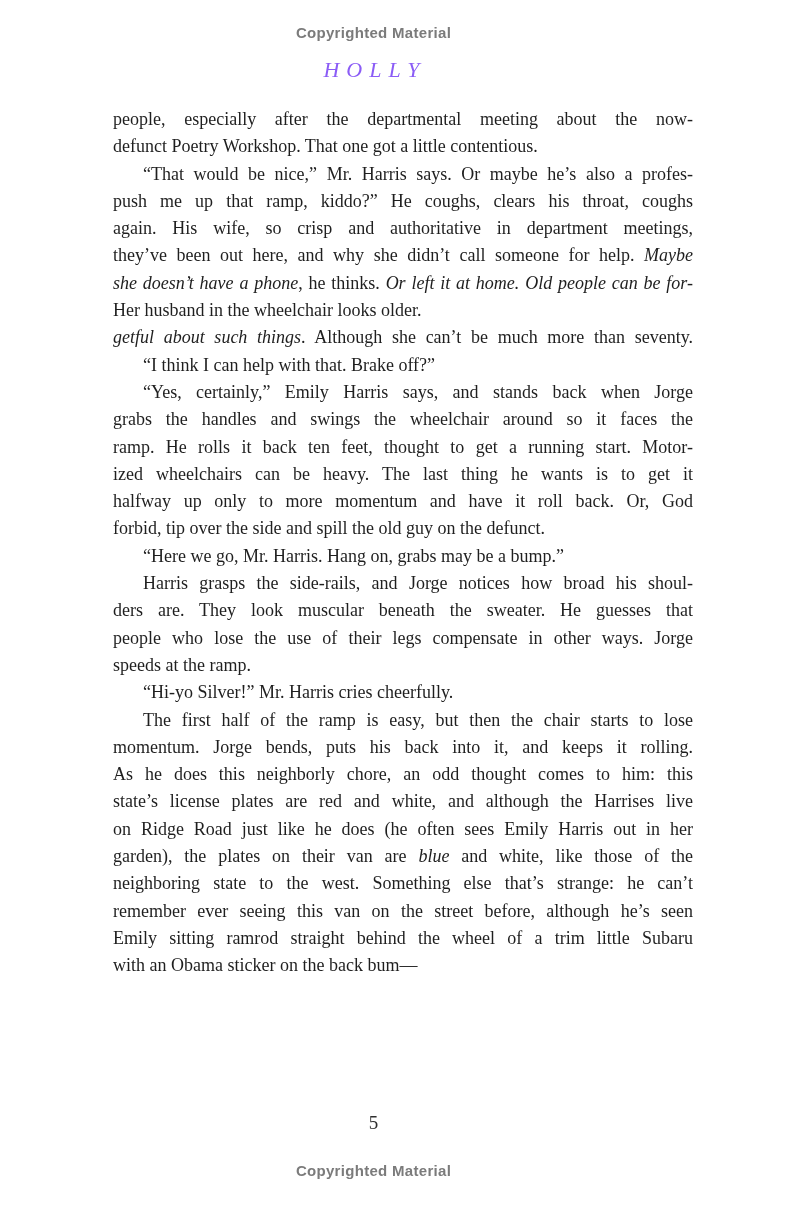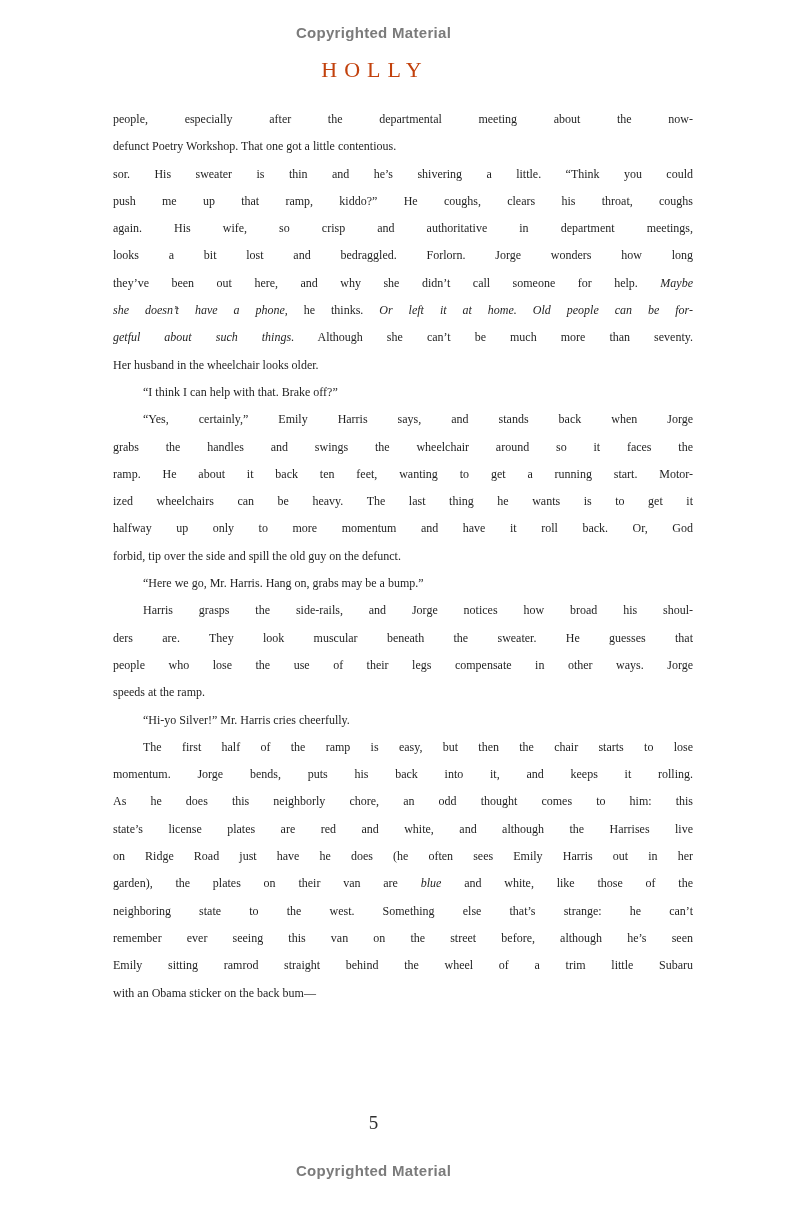--- a/index.html
+++ b/index.html
@@ -24,29 +24,30 @@
   }
   .copyright-top { top: 24px; }
   .copyright-bottom { top: 1162px; }
   .running-head {
     position: absolute;
     top: 57px; left: 0; right: 4px;
     text-align: center;
     font-size: 22px;
     letter-spacing: 7px;
     text-indent: 7px;
-    color: #c2410c;
+    color: #8b5cf6;
     font-weight: normal;
+    font-style: italic;
   }
   .body-text {
     position: absolute;
     top: 106px;
     left: 113px;
     width: 580px;
-    font-size: 12px;
+    font-size: 18px;
     line-height: 27.3px;
   }
   .para { margin: 0; }
   .line {
     text-align: justify;
     text-align-last: justify;
     -moz-text-align-last: justify;
     overflow: hidden;
   }
   .line.last {
@@ -70,36 +71,35 @@
   <div class="copyright copyright-top">Copyrighted Material</div>
 
   <div class="running-head">HOLLY</div>
 
   <div class="body-text">
       <div class="para">
         <div class="line"><span>people, especially after the departmental meeting about the now-</span></div>
         <div class="line last"><span>defunct Poetry Workshop. That one got a little contentious.</span></div>
       </div>
       <div class="para">
-        <div class="line"><span>sor. His sweater is thin and he’s shivering a little. “Think you could</span></div>
+        <div class="line first-indent"><span>“That would be nice,” Mr. Harris says. Or maybe he’s also a profes-</span></div>
         <div class="line"><span>push me up that ramp, kiddo?” He coughs, clears his throat, coughs</span></div>
         <div class="line"><span>again. His wife, so crisp and authoritative in department meetings,</span></div>
-        <div class="line"><span>looks a bit lost and bedraggled. Forlorn. Jorge wonders how long</span></div>
         <div class="line"><span>they’ve been out here, and why she didn’t call someone for help. </span><em>Maybe</em></div>
         <div class="line"><em>she doesn’t have a phone</em><span>, he thinks. </span><em>Or left it at home. Old people can be for-</em></div>
+        <div class="line last"><span>Her husband in the wheelchair looks older.</span></div>
         <div class="line"><em>getful about such things</em><span>. Although she can’t be much more than seventy.</span></div>
-        <div class="line last"><span>Her husband in the wheelchair looks older.</span></div>
       </div>
       <div class="para">
         <div class="line last first-indent"><span>“I think I can help with that. Brake off?”</span></div>
       </div>
       <div class="para">
         <div class="line first-indent"><span>“Yes, certainly,” Emily Harris says, and stands back when Jorge</span></div>
         <div class="line"><span>grabs the handles and swings the wheelchair around so it faces the</span></div>
-        <div class="line"><span>ramp. He about it back ten feet, wanting to get a running start. Motor-</span></div>
+        <div class="line"><span>ramp. He rolls it back ten feet, thought to get a running start. Motor-</span></div>
         <div class="line"><span>ized wheelchairs can be heavy. The last thing he wants is to get it</span></div>
         <div class="line"><span>halfway up only to more momentum and have it roll back. Or, God</span></div>
         <div class="line last"><span>forbid, tip over the side and spill the old guy on the defunct.</span></div>
       </div>
       <div class="para">
         <div class="line last first-indent"><span>“Here we go, Mr. Harris. Hang on, grabs may be a bump.”</span></div>
       </div>
       <div class="para">
         <div class="line first-indent"><span>Harris grasps the side-rails, and Jorge notices how broad his shoul-</span></div>
         <div class="line"><span>ders are. They look muscular beneath the sweater. He guesses that</span></div>
@@ -107,21 +107,21 @@
         <div class="line last"><span>speeds at the ramp.</span></div>
       </div>
       <div class="para">
         <div class="line last first-indent"><span>“Hi-yo Silver!” Mr. Harris cries cheerfully.</span></div>
       </div>
       <div class="para">
         <div class="line first-indent"><span>The first half of the ramp is easy, but then the chair starts to lose</span></div>
         <div class="line"><span>momentum. Jorge bends, puts his back into it, and keeps it rolling.</span></div>
         <div class="line"><span>As he does this neighborly chore, an odd thought comes to him: this</span></div>
         <div class="line"><span>state’s license plates are red and white, and although the Harrises live</span></div>
-        <div class="line"><span>on Ridge Road just have he does (he often sees Emily Harris out in her</span></div>
+        <div class="line"><span>on Ridge Road just like he does (he often sees Emily Harris out in her</span></div>
         <div class="line"><span>garden), the plates on their van are </span><em>blue</em><span> and white, like those of the</span></div>
         <div class="line"><span>neighboring state to the west. Something else that’s strange: he can’t</span></div>
         <div class="line"><span>remember ever seeing this van on the street before, although he’s seen</span></div>
         <div class="line"><span>Emily sitting ramrod straight behind the wheel of a trim little Subaru</span></div>
         <div class="line last"><span>with an Obama sticker on the back bum—</span></div>
       </div>
     </div>
 
   <div class="folio">5</div>
 

